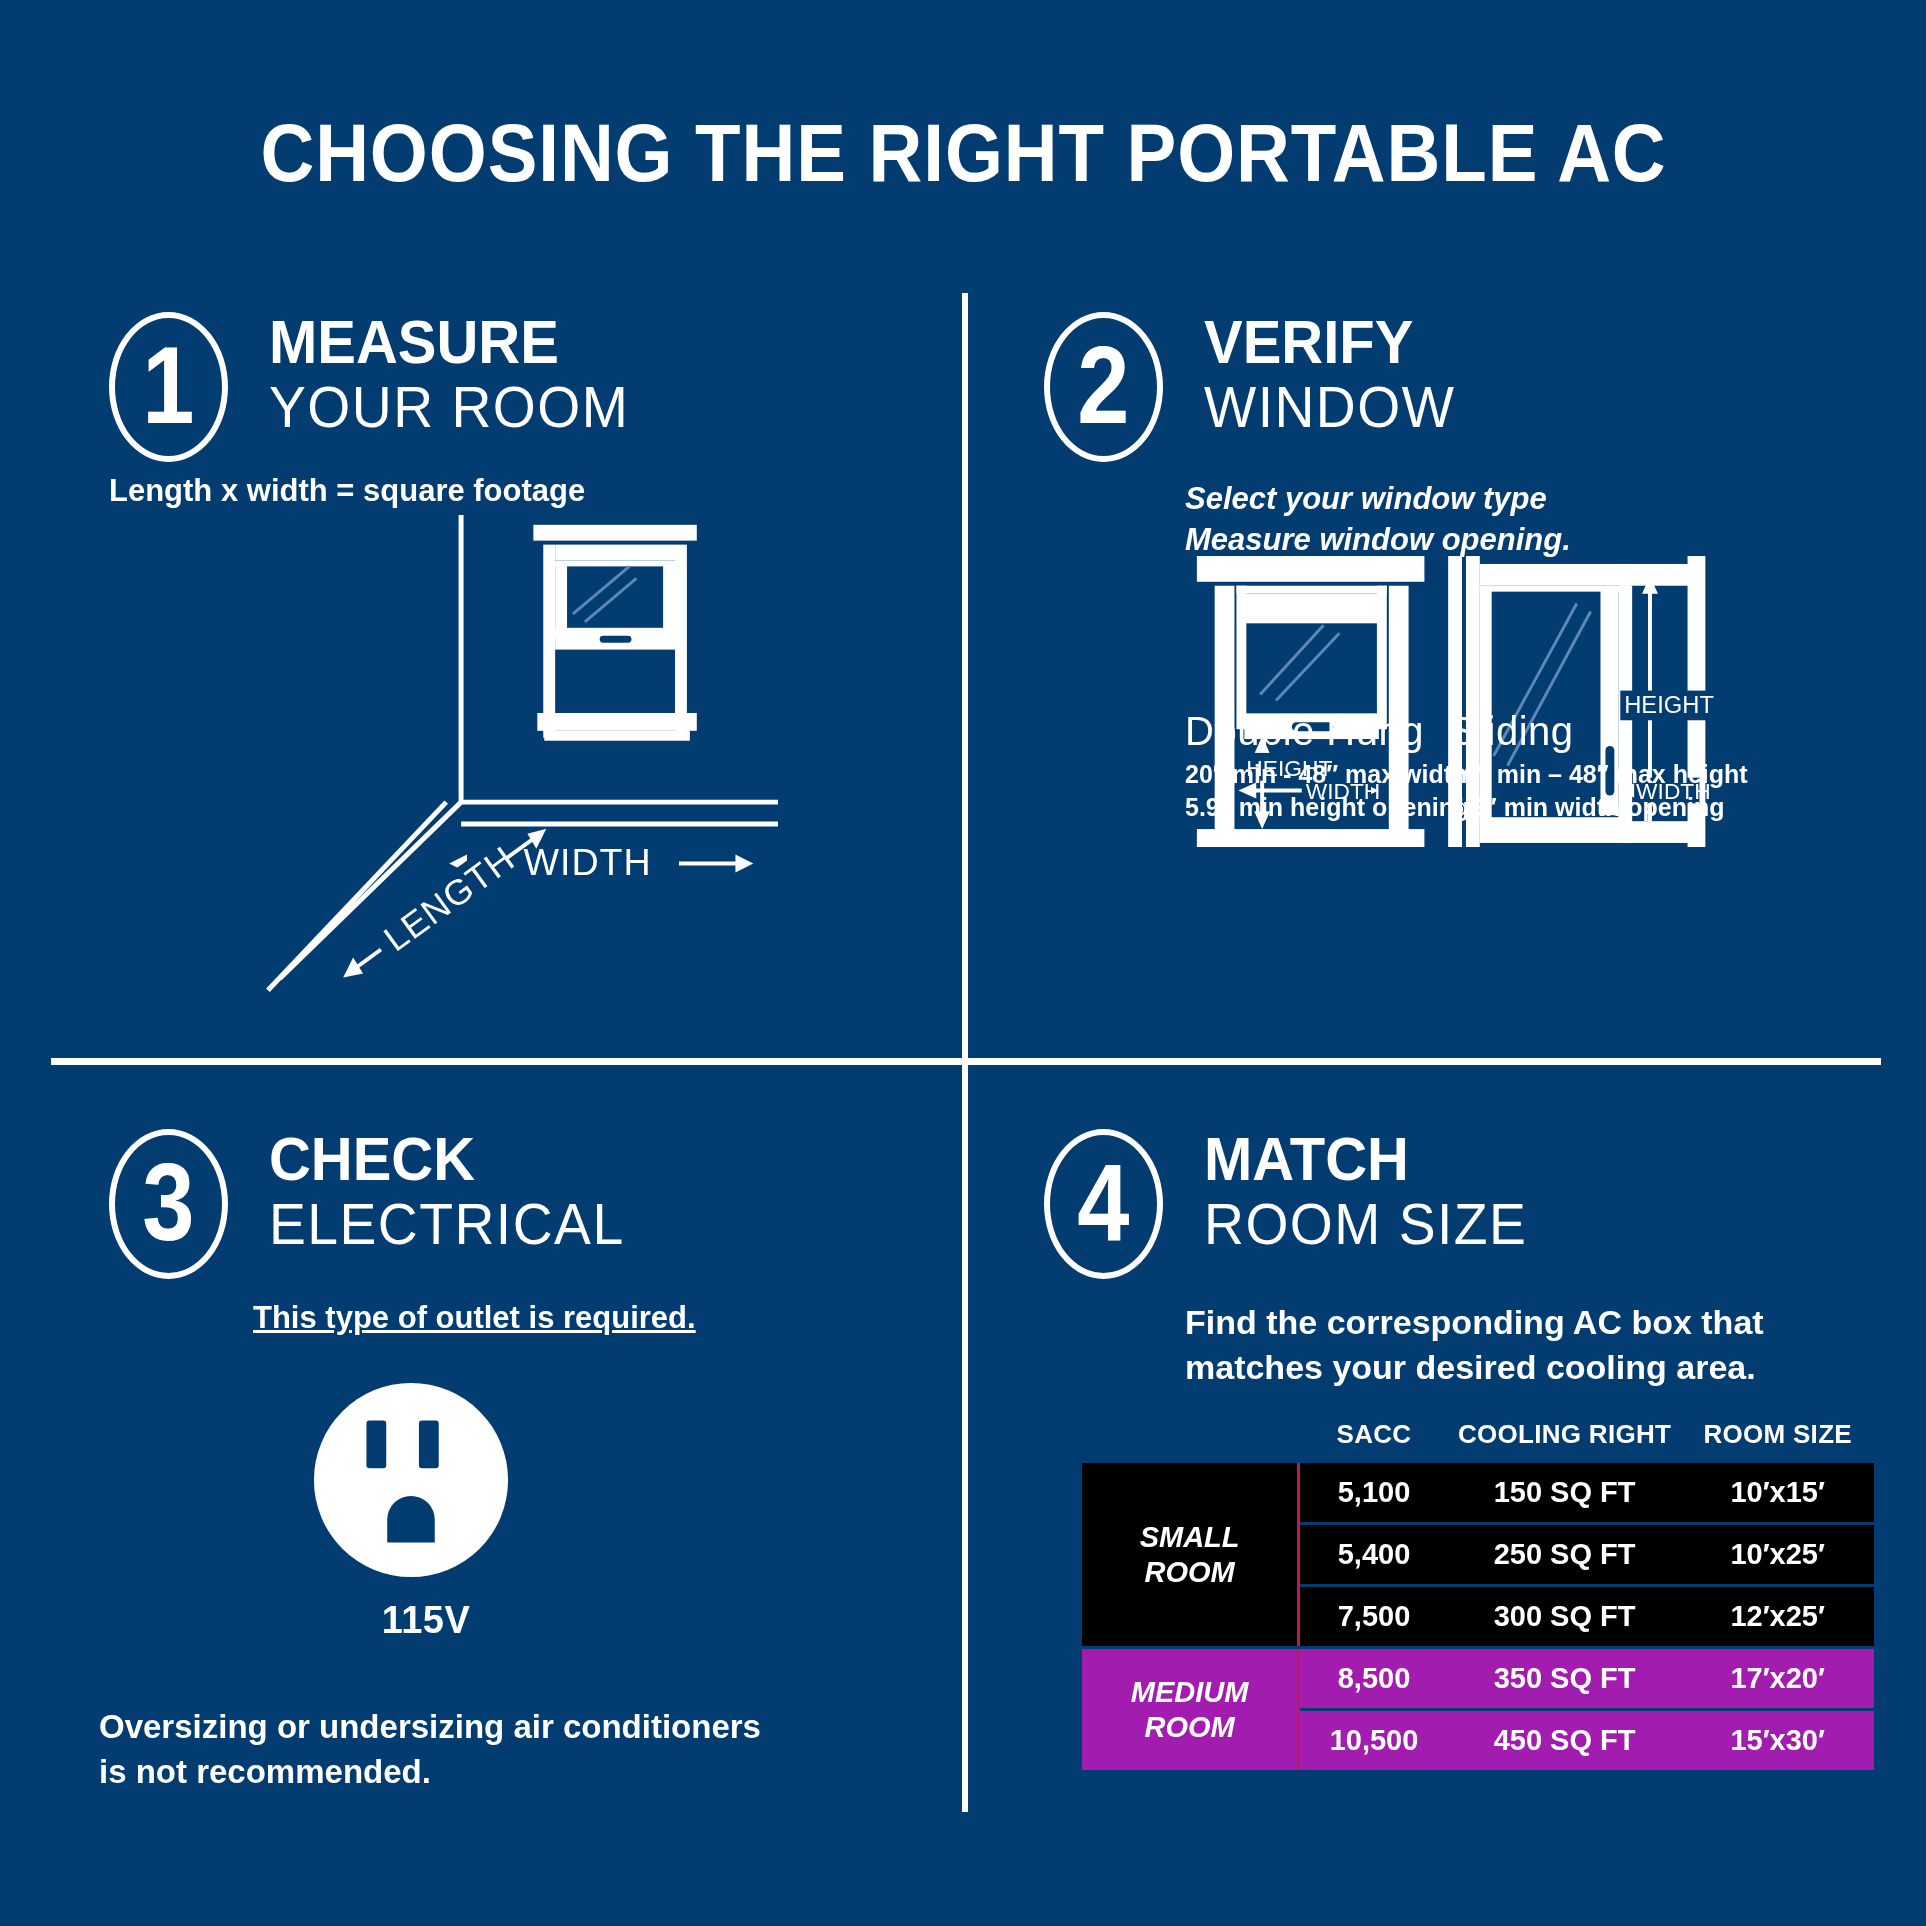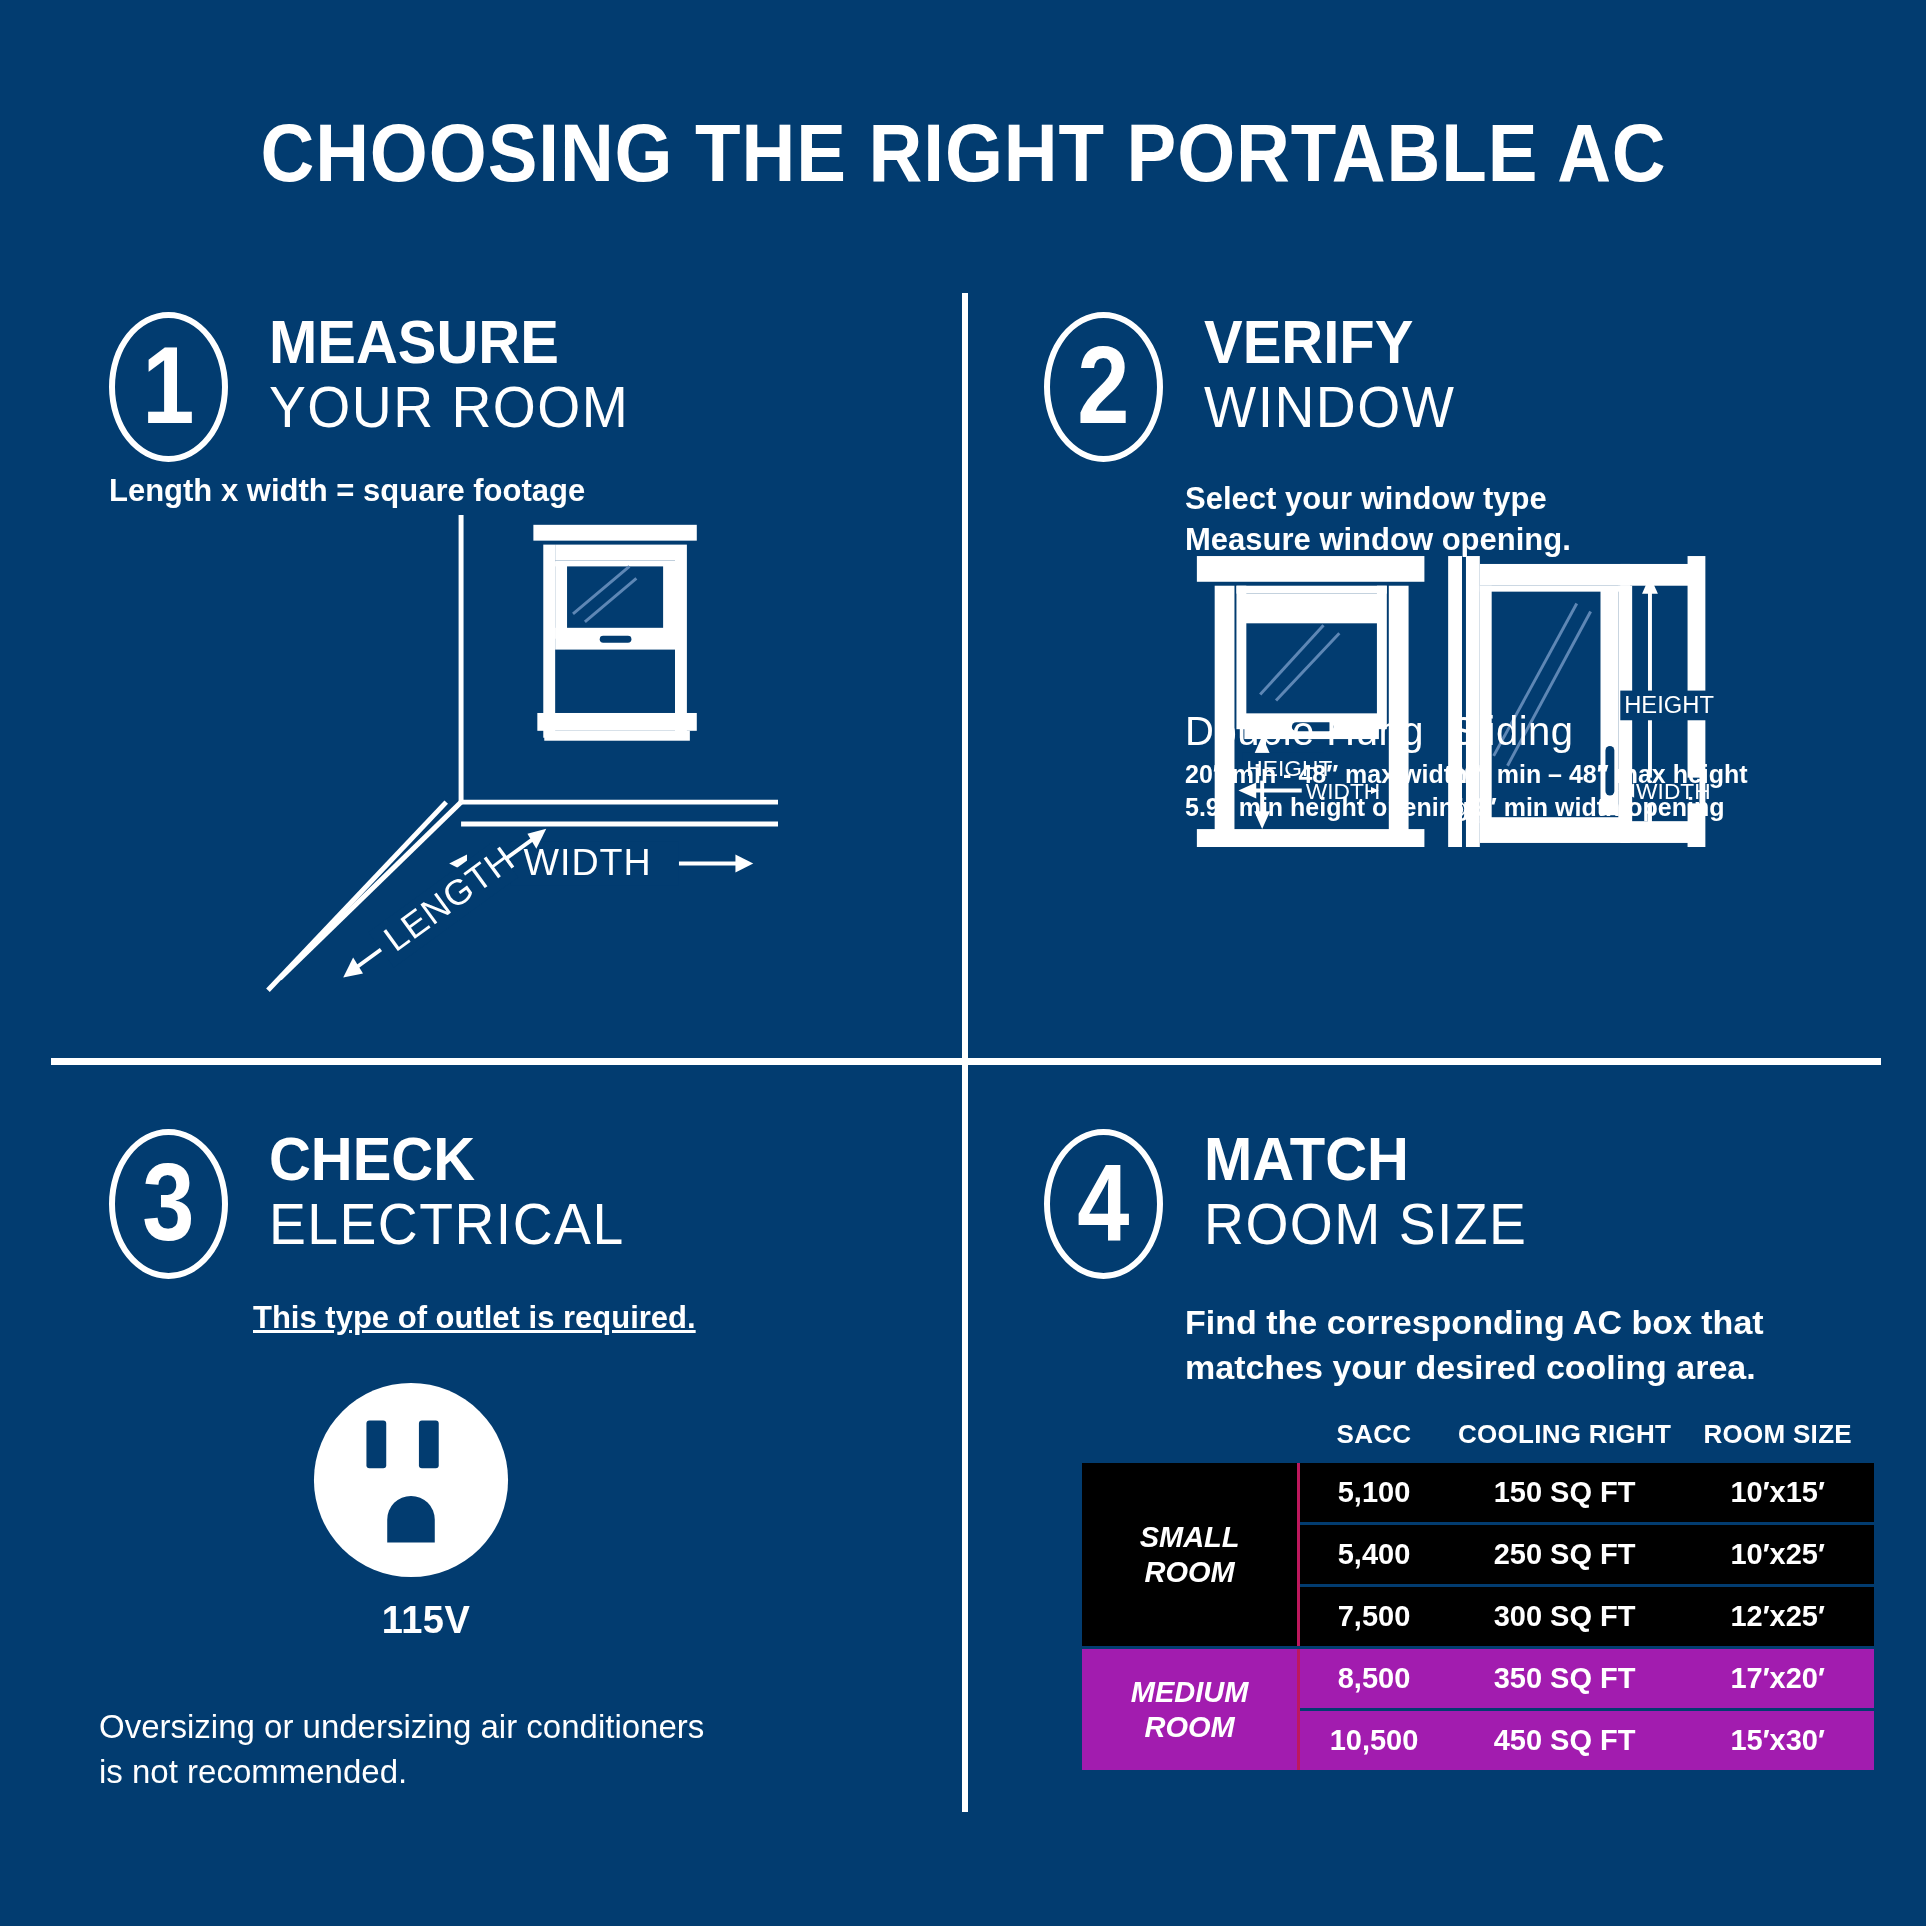--- a/index.html
+++ b/index.html
@@ -95,21 +95,21 @@
     white-space: nowrap;
   }
 
   .step-sub {
     font-size: 31px;
     font-weight: bold;
     line-height: 1.32;
     margin-top: 10px;
   }
   #q1-sub { }
-  #q2-sub { margin-left: 141px; margin-top: 18px; }
+  #q2-sub { margin-left: 141px; margin-top: 18px; font-style: italic; }
   #q3-sub { margin-left: 144px; margin-top: 20px; text-decoration: underline; }
   #q4-sub { margin-left: 141px; margin-top: 22px; font-size: 34px; }
 
   
   .diagram { display: block; }
 
   #room-diagram  { position: absolute; left: 149px; top: 193px; }
   #window-diagrams { position: absolute; left: 141px; top: 238px; }
   .window-captions { position: absolute; left: 141px; top: 396px; width: 693px; }
   .window-col { position: absolute; top: 0; }
@@ -132,21 +132,21 @@
     font-size: 38px;
     font-weight: bold;
     margin-top: 10px;
     letter-spacing: 0.5px;
   }
   #q3-footer {
     position: absolute;
     left: -10px;
     top: 576px;
     font-size: 33px;
-    font-weight: normal;
+    font-weight: bold;
     line-height: 1.35;
   }
 
   
   #sizing-table {
     position: absolute;
     left: 38px;
     top: 287px;
     width: 792px;
   }

